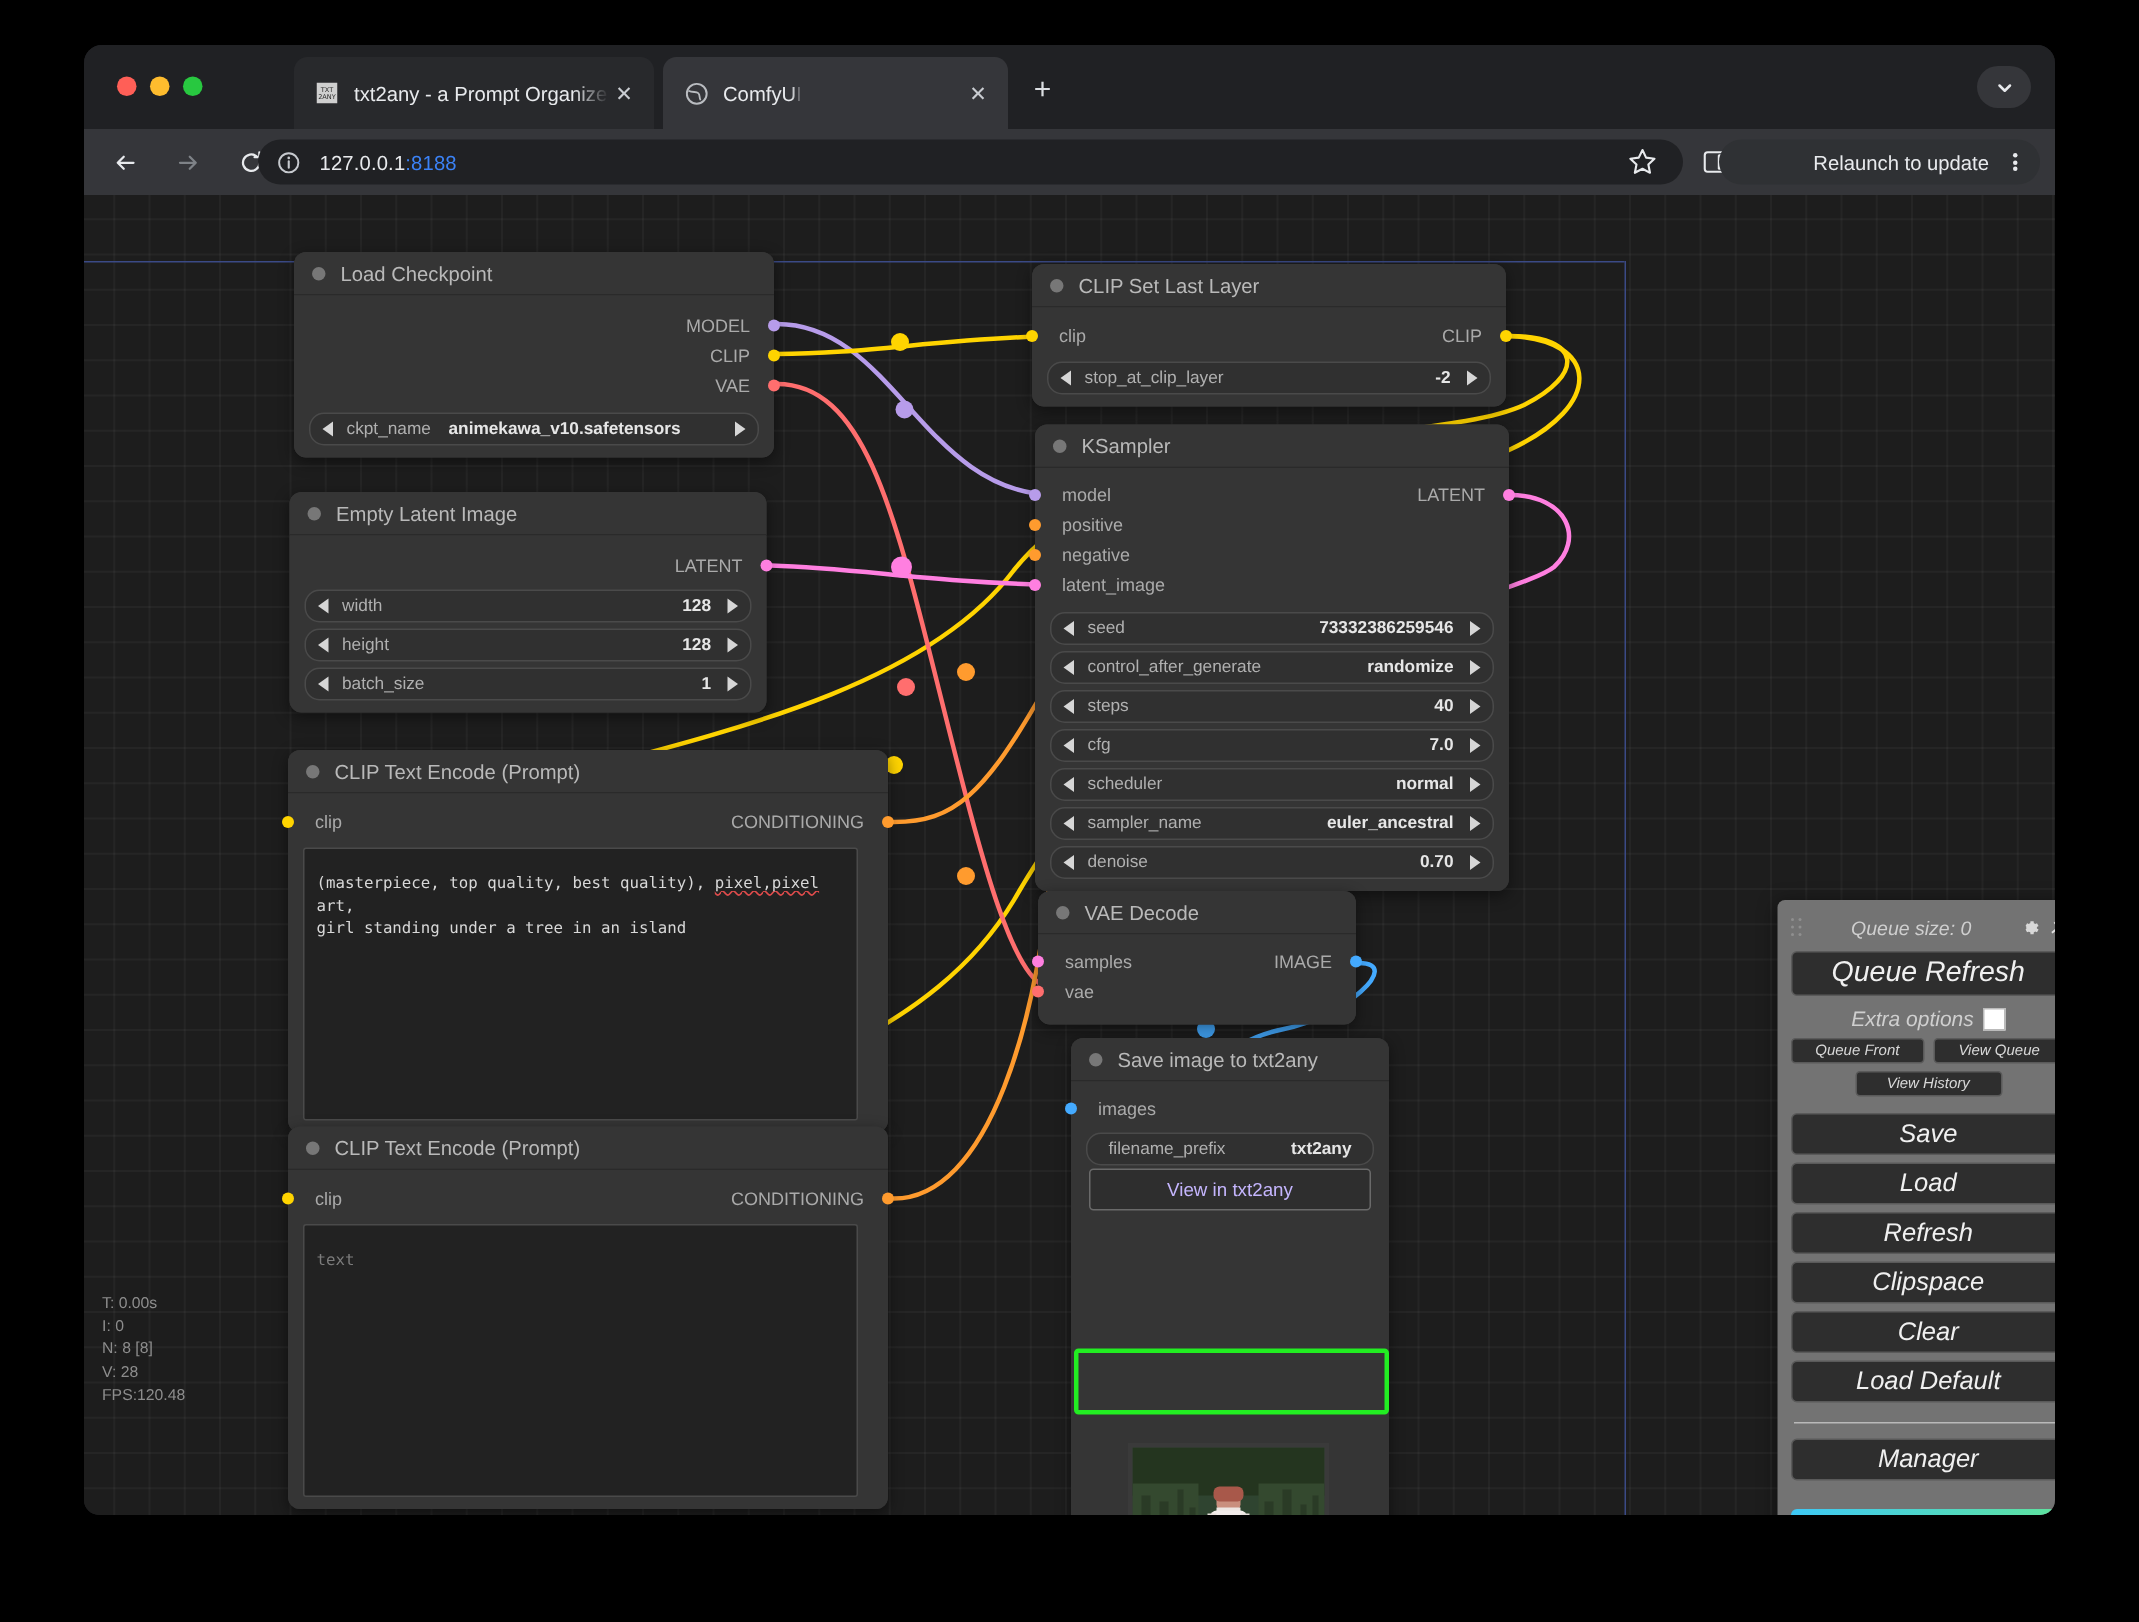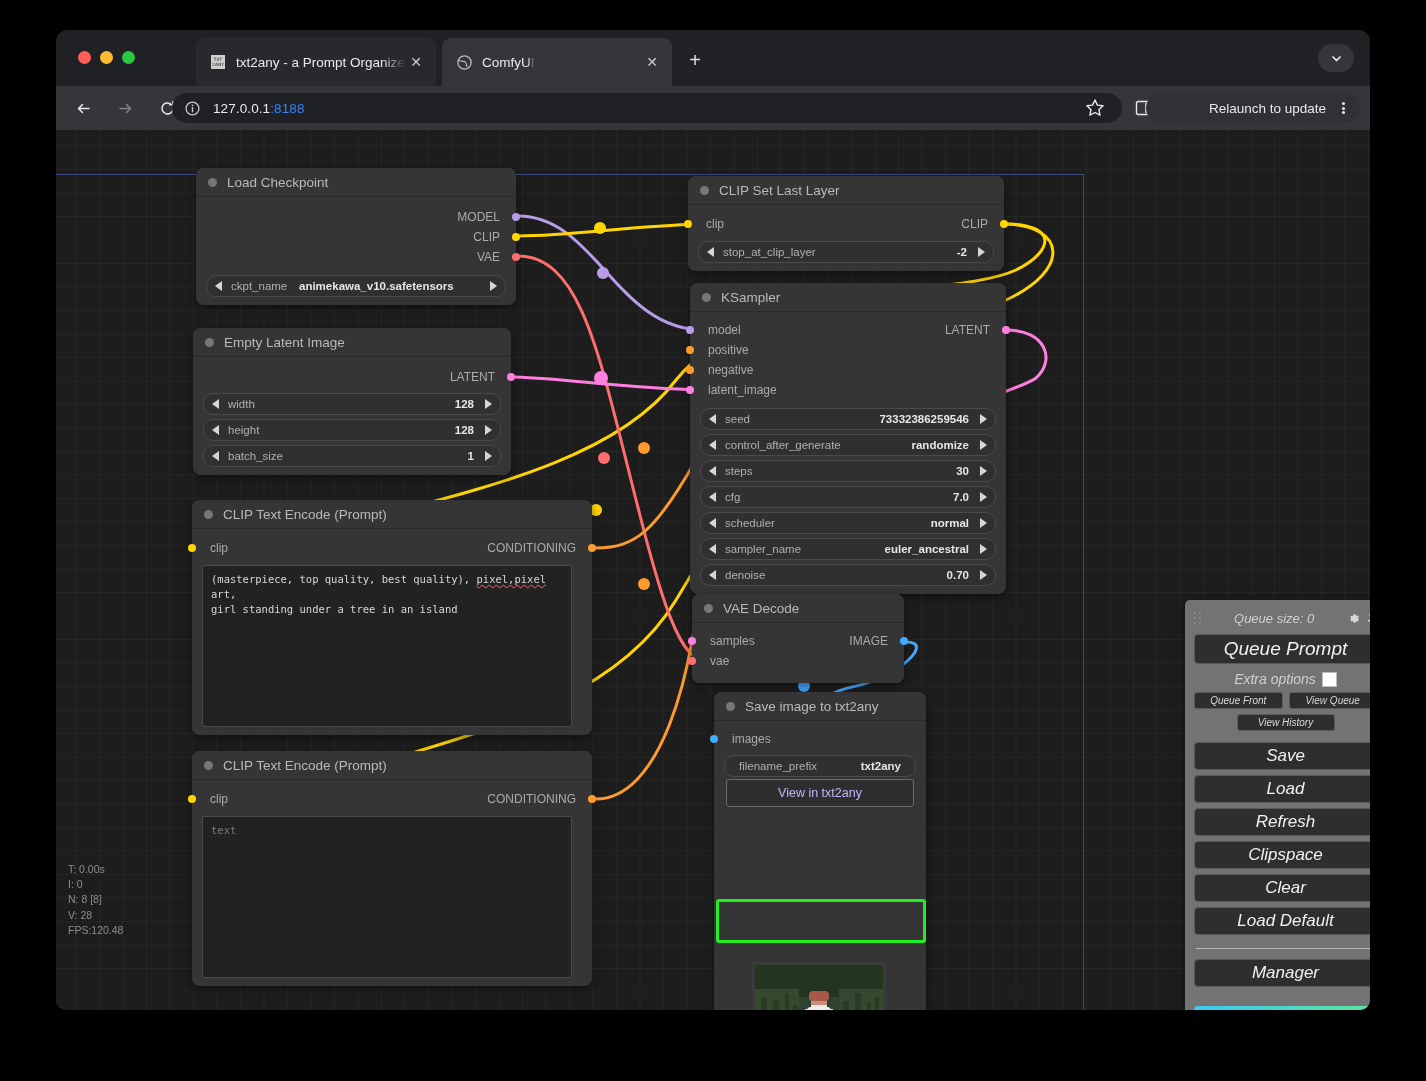--- a/index.html
+++ b/index.html
@@ -82,21 +82,21 @@
   .widget{height:20px;margin:4px 10px 0 10px;border-radius:10px;background:#303030;
           border:1px solid #4a4a4a;display:flex;align-items:center;position:relative;cursor:pointer;}
   .widget .wname{font-size:11.5px;color:#b0b0b0;margin-left:24px;}
   .widget .wval{font-size:11.5px;color:#e6e6e6;font-weight:bold;position:absolute;right:26px;}
   .arrowL,.arrowR{position:absolute;width:0;height:0;border-top:5px solid transparent;
                   border-bottom:5px solid transparent;}
   .arrowL{left:8px;border-right:7px solid #d6d6d6;}
   .arrowR{right:8px;border-left:7px solid #d6d6d6;}
 
   .textarea{margin:6px 20px 0 10px;background:#222;border:1px solid #4a4a4a;border-radius:2px;
-            padding:6px 8px;font-family:"DejaVu Sans Mono",monospace;font-size:10.5px;
+            padding:16px 8px;font-family:"DejaVu Sans Mono",monospace;font-size:10.5px;
             color:#d8d8d8;line-height:1.45;white-space:pre-wrap;overflow:hidden;}
   .textarea.ph{color:#7c7c7c;}
   .spell{text-decoration:underline wavy #e04b4b;text-decoration-skip-ink:none;}
 
   
   #n-ckpt{left:140px;top:38px;width:320px;}
   #n-latent{left:137px;top:198px;width:318px;}
   #n-pos{left:136px;top:370px;width:400px;}
   #n-neg{left:136px;top:621px;width:400px;}
   #n-clipset{left:632px;top:46px;width:316px;}
@@ -436,21 +436,21 @@
         </div>
         <div class="widget">
           <i class="arrowL"></i>
           <span class="wname">control_after_generate</span>
           <span class="wval">randomize</span>
           <i class="arrowR"></i>
         </div>
         <div class="widget">
           <i class="arrowL"></i>
           <span class="wname">steps</span>
-          <span class="wval">30</span>
+          <span class="wval">40</span>
           <i class="arrowR"></i>
         </div>
         <div class="widget">
           <i class="arrowL"></i>
           <span class="wname">cfg</span>
           <span class="wval">7.0</span>
           <i class="arrowR"></i>
         </div>
         <div class="widget">
           <i class="arrowL"></i>
@@ -565,21 +565,21 @@
         <div id="gear">
           <svg width="15" height="15" viewBox="0 0 20 20">
               <path d="M10 6.4a3.6 3.6 0 1 0 0 7.2 3.6 3.6 0 0 0 0-7.2zm0 5.4a1.8 1.8 0 1 1 0-3.6 1.8 1.8 0 0 1 0 3.6z" fill="#d8d8d8"></path>
               <path d="M17.4 11.6l-1.5-.9a6.2 6.2 0 0 0 0-1.4l1.5-.9-1.4-2.4-1.6.7a6.1 6.1 0 0 0-1.2-.7l-.2-1.7h-2.8l-.2 1.7c-.43.17-.83.4-1.2.7l-1.6-.7-1.4 2.4 1.5.9a6.2 6.2 0 0 0 0 1.4l-1.5.9 1.4 2.4 1.6-.7c.37.3.77.53 1.2.7l.2 1.7h2.8l.2-1.7c.43-.17.83-.4 1.2-.7l1.6.7z" fill="#d8d8d8"></path>
             </svg>
         </div>
         <div id="close-x">✕</div>
       </div>
 
       <div id="queue-prompt">
-        <span>Queue Prompt</span>
+        <span>Queue Refresh</span>
       </div>
 
       <div id="extra-row">
         <span>Extra options</span>
         <div id="extra-cb"></div>
       </div>
 
       <div class="minirow">
         <div class="minibtn">
           <span>Queue Front</span>

